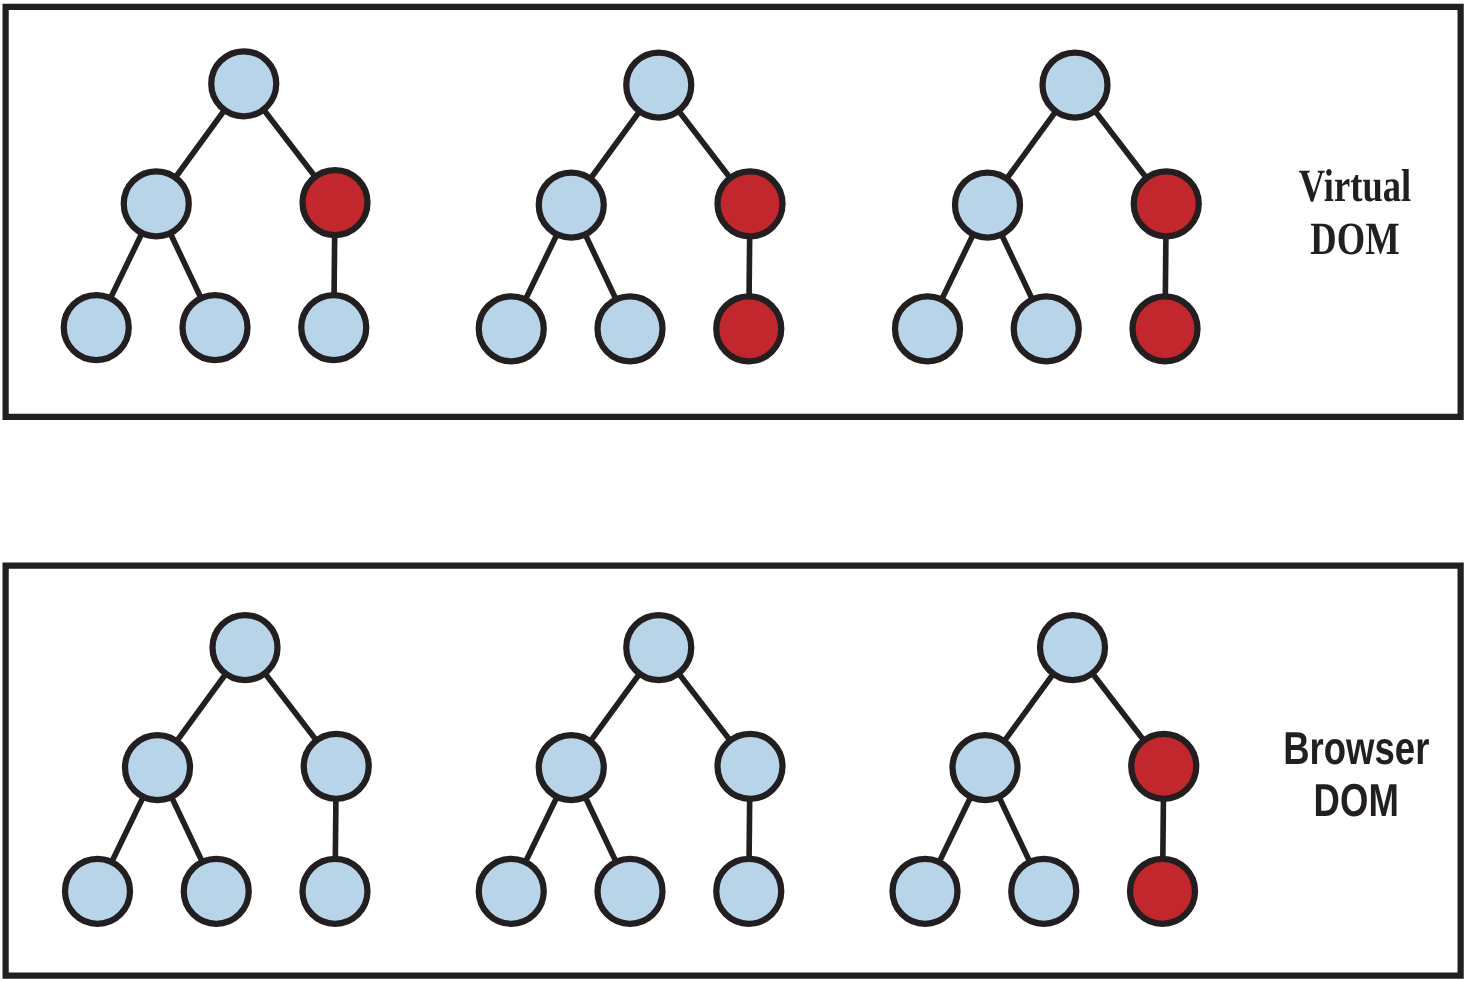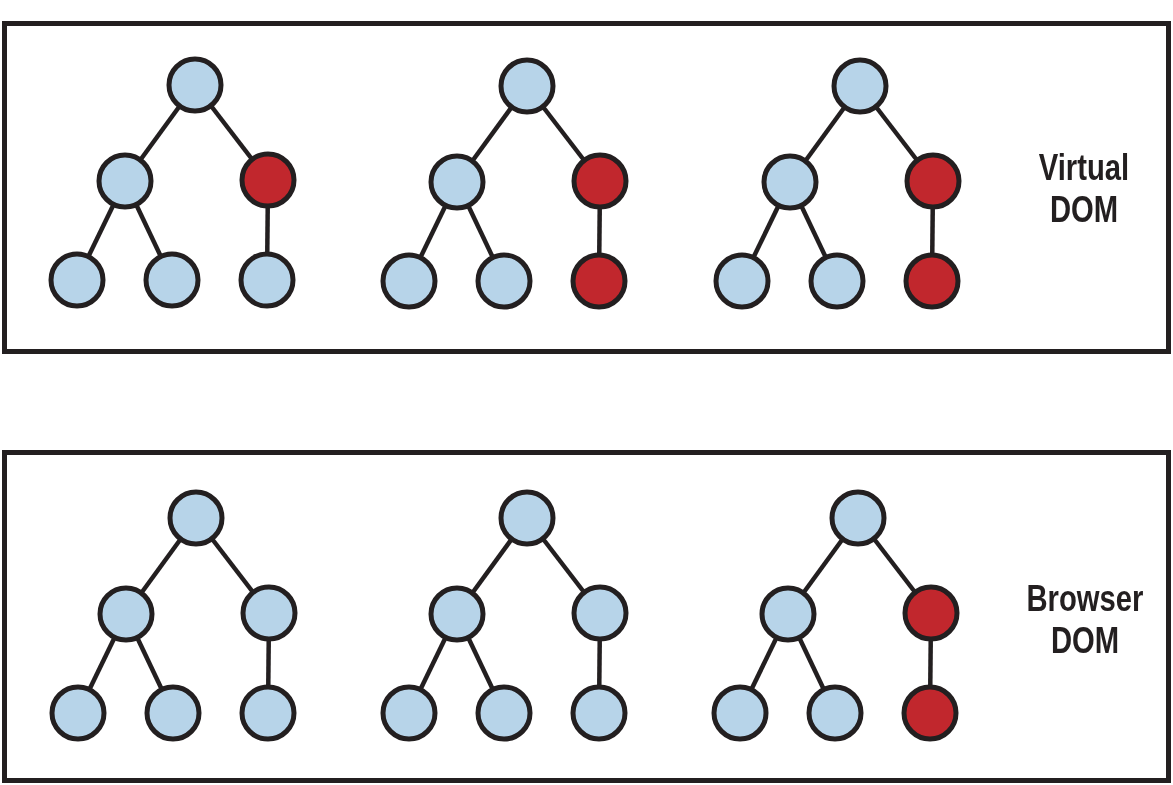--- a/index.html
+++ b/index.html
@@ -13,21 +13,21 @@
   }
   .panel {
     position: absolute;
     left: 2px;
     width: 1169px;
     height: 333px;
     border: 5px solid #231F20;
     box-sizing: border-box;
     background: #ffffff;
   }
-  .panel-top { top: 21px; }
+  .panel-top { top: 3px; font-family: Liberation Serif, serif; }
   .panel-bottom { top: 450px; }
   .tree-slot { position: absolute; width: 255px; height: 258px; }
   .panel-label {
     position: absolute;
     transform: translate(-50%, -50%) scaleX(0.79);
     font-size: 37px;
     font-weight: 700;
     line-height: 42px;
     color: #231F20;
     white-space: pre-line;

